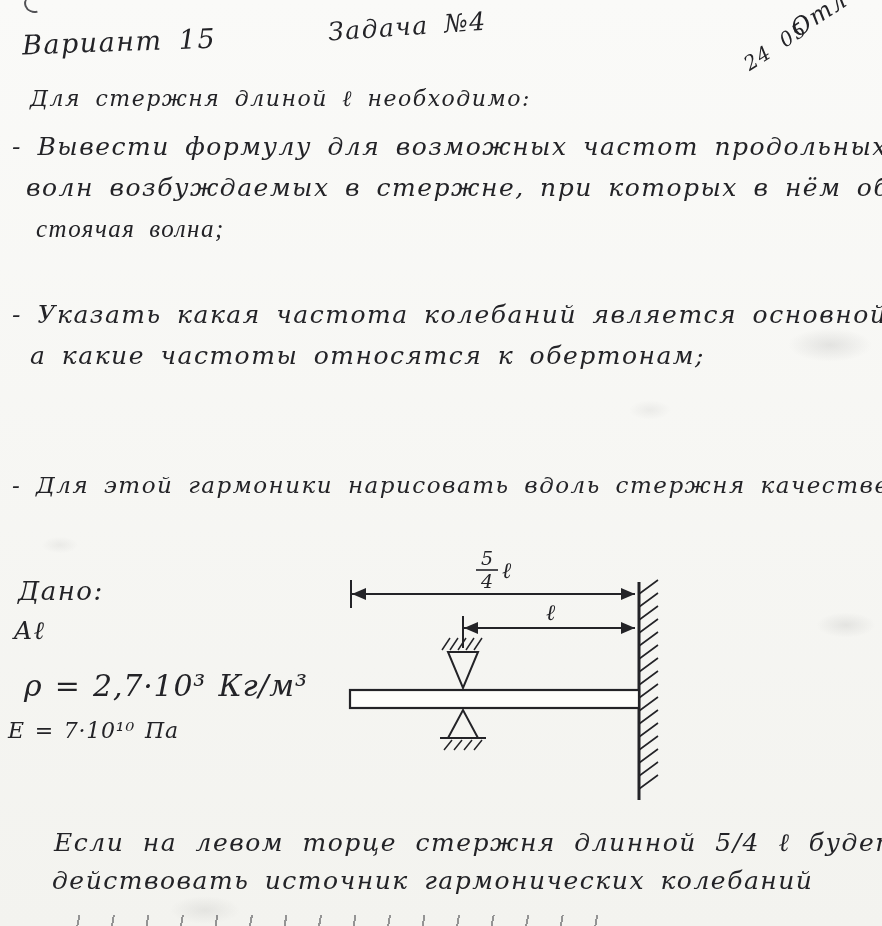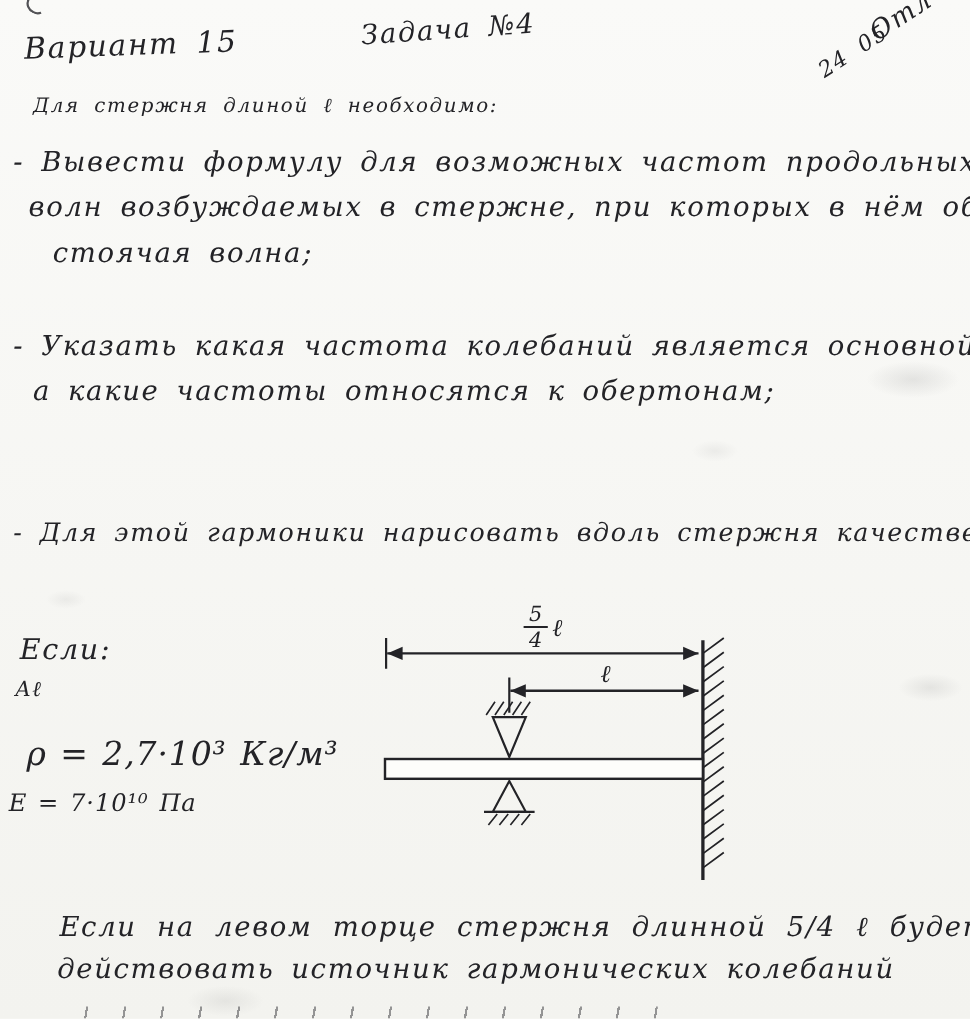--- a/index.html
+++ b/index.html
@@ -19,31 +19,31 @@
       linear-gradient(#fafaf8,#f3f3ef);
   }
   .hand{
     position:absolute;white-space:nowrap;
     font-size:25px;letter-spacing:1.5px;word-spacing:6px;
   }
   .variant{left:22px;top:26px;font-size:27px;transform:rotate(-2deg);}
   .task{left:328px;top:12px;font-size:25px;transform:rotate(-4deg);}
   .grade{left:788px;top:0px;font-size:24px;transform:rotate(-33deg);}
   .date{left:740px;top:34px;font-size:20px;transform:rotate(-33deg);}
-  .intro{left:30px;top:86px;font-size:18px;}
+  .intro{left:30px;top:86px;font-size:22px;}
   .b1a{left:12px;top:132px;}
   .b1b{left:26px;top:173px;}
-  .b1c{left:48px;top:215px;}
+  .b1c{left:36px;top:215px;font-family:Liberation Serif, serif;}
   .b2a{left:12px;top:300px;}
   .b2b{left:30px;top:341px;}
   .b3a{left:12px;top:408px;}
   .b4a{left:12px;top:472px;font-size:23px;}
   .b4b{left:26px;top:511px;}
   .dado{left:18px;top:576px;font-size:26px;}
-  .mat{left:14px;top:616px;font-size:19px;}
+  .mat{left:14px;top:616px;font-size:25px;}
   .rho{left:24px;top:668px;font-size:30px;letter-spacing:.8px;word-spacing:2px;}
   .youngE{left:8px;top:718px;font-size:22px;letter-spacing:.8px;word-spacing:2px;}
   .len{left:8px;top:750px;font-size:23px;letter-spacing:.8px;word-spacing:2px;}
   .f1{left:54px;top:828px;word-spacing:9px;}
   .f2{left:52px;top:866px;word-spacing:6px;}
   .diagram{position:absolute;left:326px;top:548px;}
   .diagram .ink{stroke:#232327;fill:none;}
   .diagram text{font-family:"DejaVu Serif",serif;font-style:italic;fill:#232327;}
   .cutline{
     position:absolute;left:58px;top:915px;width:540px;height:11px;opacity:.55;
@@ -72,21 +72,21 @@
   <div class="hand b1a">- Вывести формулу для возможных частот продольных</div>
   <div class="hand b1b">волн возбуждаемых в стержне, при которых в нём образуется</div>
   <div class="hand b1c">стоячая волна;</div>
 
   <div class="hand b2a">- Указать какая частота колебаний является основной,</div>
   <div class="hand b2b">а какие частоты относятся к обертонам;</div>
 
 
   <div class="hand b4a">- Для этой гармоники нарисовать вдоль стержня качественную</div>
 
-  <div class="hand dado">Если:</div>
+  <div class="hand dado">Дано:</div>
   <div class="hand mat">Aℓ</div>
   <div class="hand rho">ρ = 2,7·10³ Кг/м³</div>
   <div class="hand youngE">E = 7·10¹⁰ Па</div>
 
   <svg class="diagram" width="350" height="268" viewBox="0 0 350 268">
 
     <path class="ink" d="M313 34 L313 252" stroke-width="3"></path>
     <path class="ink" stroke-width="1.6" d="M313 46 L332 32 M313 59 L332 45 M313 72 L332 58 M313 85 L332 71 M313 98 L332 84 M313 111 L332 97 M313 124 L332 110 M313 137 L332 123 M313 150 L332 136 M313 163 L332 149 M313 176 L332 162 M313 189 L332 175 M313 202 L332 188 M313 215 L332 201 M313 228 L332 214 M313 241 L332 227"></path>
 
     <line class="ink" x1="26" y1="46" x2="309" y2="46" stroke-width="2.2"></line>

